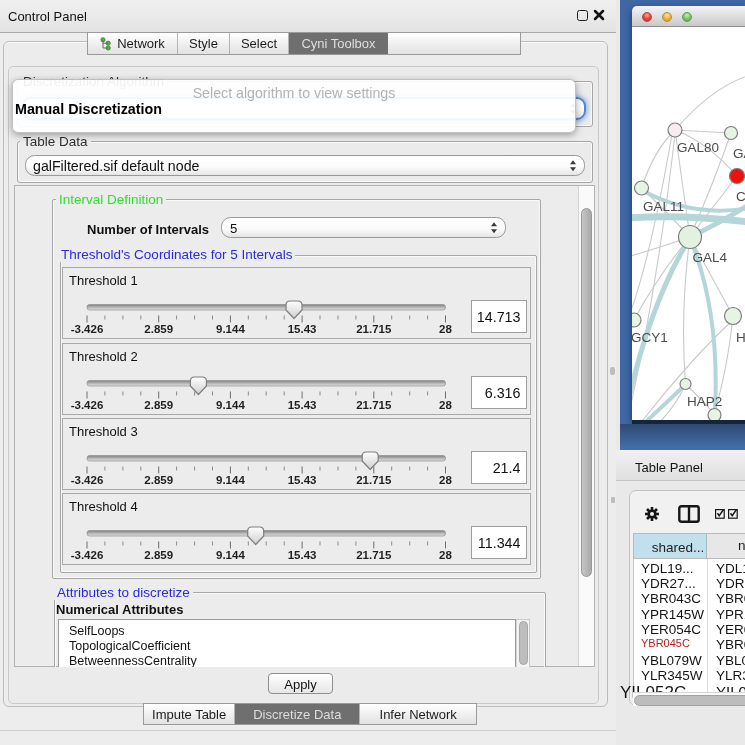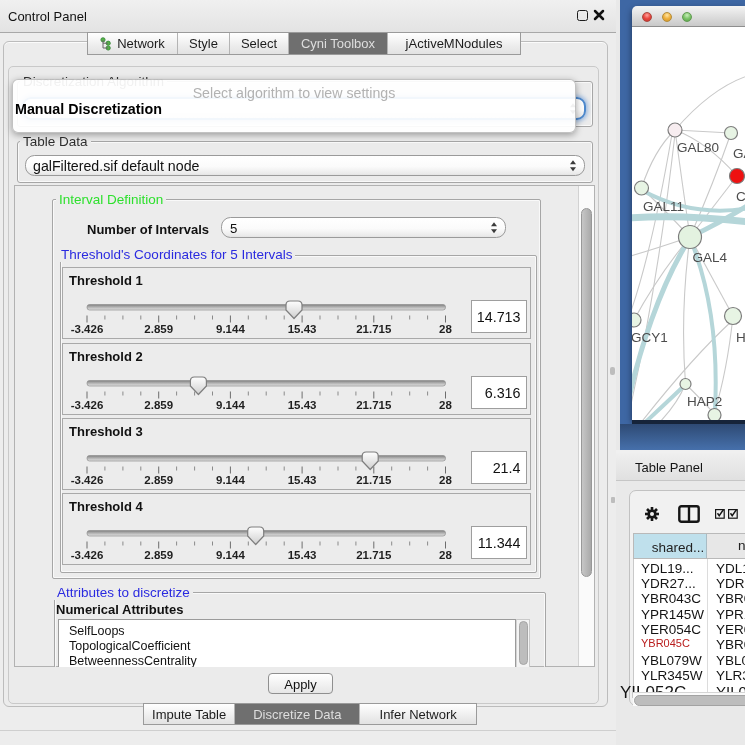--- a/index.html
+++ b/index.html
@@ -17,21 +17,21 @@
 .group{position:absolute;border:1px solid #a6a6a6;border-radius:3px;
 box-shadow:inset 0 0 0 1px rgba(255,255,255,0.7)}
 .glabel{position:absolute;font-size:13.5px;background:#ebebeb;padding:0 3px;white-space:nowrap}
 .combo{position:absolute;border:1px solid #9a9a9a;border-radius:9.5px;
 background:linear-gradient(#ffffff,#fbfbfb 55%,#e9e9e9 95%,#e2e2e2);font-size:13.2px;color:#111}
 .combo .ctext{position:absolute;left:8px;top:50%;transform:translateY(-50%)}
 .stepper{position:absolute;right:8px;top:50%;transform:translateY(-50%);width:6px;height:11.4px}
 .stepper:before{content:"";position:absolute;left:0;top:0;width:0;height:0;border-left:3px solid transparent;border-right:3px solid transparent;border-bottom:4.6px solid #3a3a3a}
 .stepper:after{content:"";position:absolute;left:0;bottom:0;width:0;height:0;border-left:3px solid transparent;border-right:3px solid transparent;border-top:4.6px solid #3a3a3a}
 .tpanel{position:absolute;left:62px;width:469px;border:1px solid #a9a9a9;background:#ececec}
-.tname{position:absolute;left:69px;z-index:2;font-size:13px;font-weight:bold;color:#111}
+.tname{position:absolute;left:69px;z-index:2;font-size:13px;font-weight:normal;color:#111}
 .vbox{position:absolute;left:470.5px;width:56px;height:33px;background:#fff;
 border:1px solid #9e9e9e;font-size:14.3px;color:#111;text-align:right;
 padding:8px 5px 0 0}
 .row{position:absolute;font-size:13px;color:#111;white-space:nowrap}
 </style></head>
 <body>
 
 
 <div class="titlebar"></div>
 <div class="titletext">Control Panel</div>
@@ -49,21 +49,20 @@
 <div class="tabstrip" style="left:87px;top:32px;width:434px;height:23px">
  <div class="tab" style="width:90px"><svg width="11" height="14" style="margin-right:6px">
         <circle cx="3" cy="2.8" r="2.1" fill="#57b947" stroke="#2e7d32" stroke-width="0.8"></circle>
         <circle cx="8.2" cy="6.2" r="2.1" fill="#57b947" stroke="#2e7d32" stroke-width="0.8"></circle>
         <circle cx="8.2" cy="11" r="2.1" fill="#57b947" stroke="#2e7d32" stroke-width="0.8"></circle>
         <path d="M3 2.8 V11 M3 6.2 L8.2 6.2 M3 11 H8.2" stroke="#666" stroke-width="1" fill="none"></path>
       </svg>Network</div>
  <div class="tab" style="width:52px">Style</div>
  <div class="tab" style="width:59px">Select</div>
  <div class="tab tabdark" style="width:99px">Cyni Toolbox</div>
- <div class="tab" style="width:132px">jActiveMNodules</div>
 </div>
 
 
 <div class="group" style="left:17px;top:81px;width:576px;height:46px"></div>
 <div class="glabel" style="left:20px;top:74px;color:#2f2f2f">Discretization Algorithm</div>
 <div class="combo" style="left:22px;top:97px;width:564px;height:23px;border:2.5px solid #4d88cc;border-radius:9px;box-shadow:0 0 4px 1.5px rgba(90,145,215,.6)">
     <div class="stepper"></div>
   </div>
 
 

